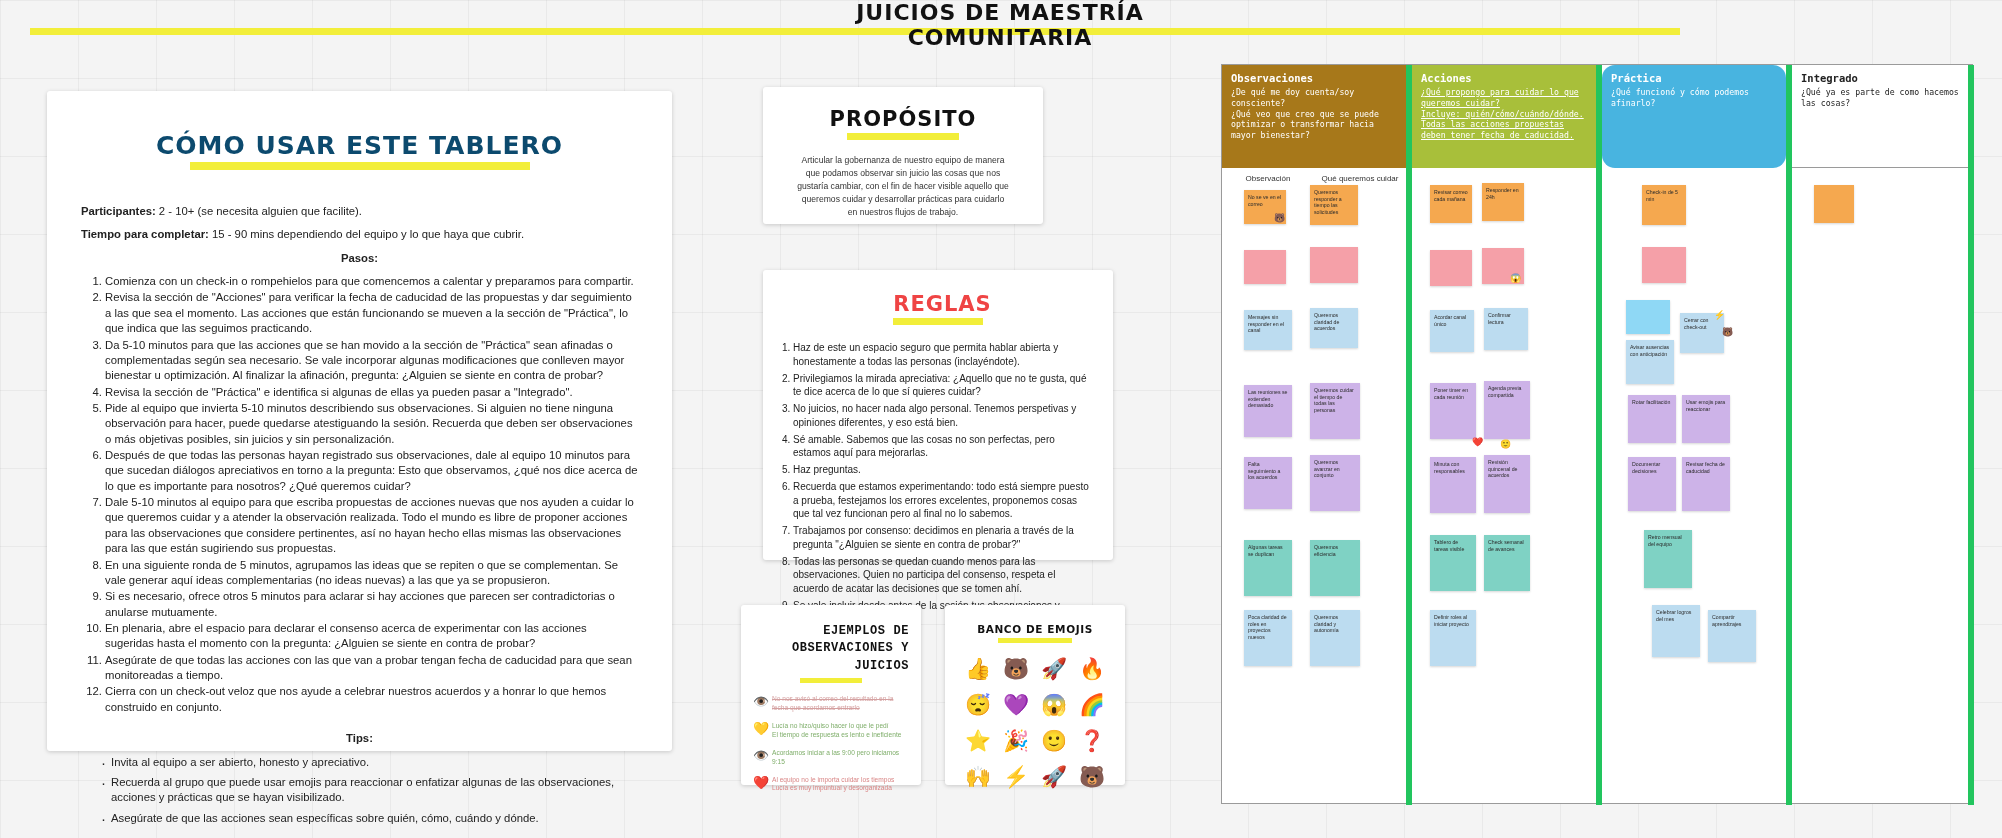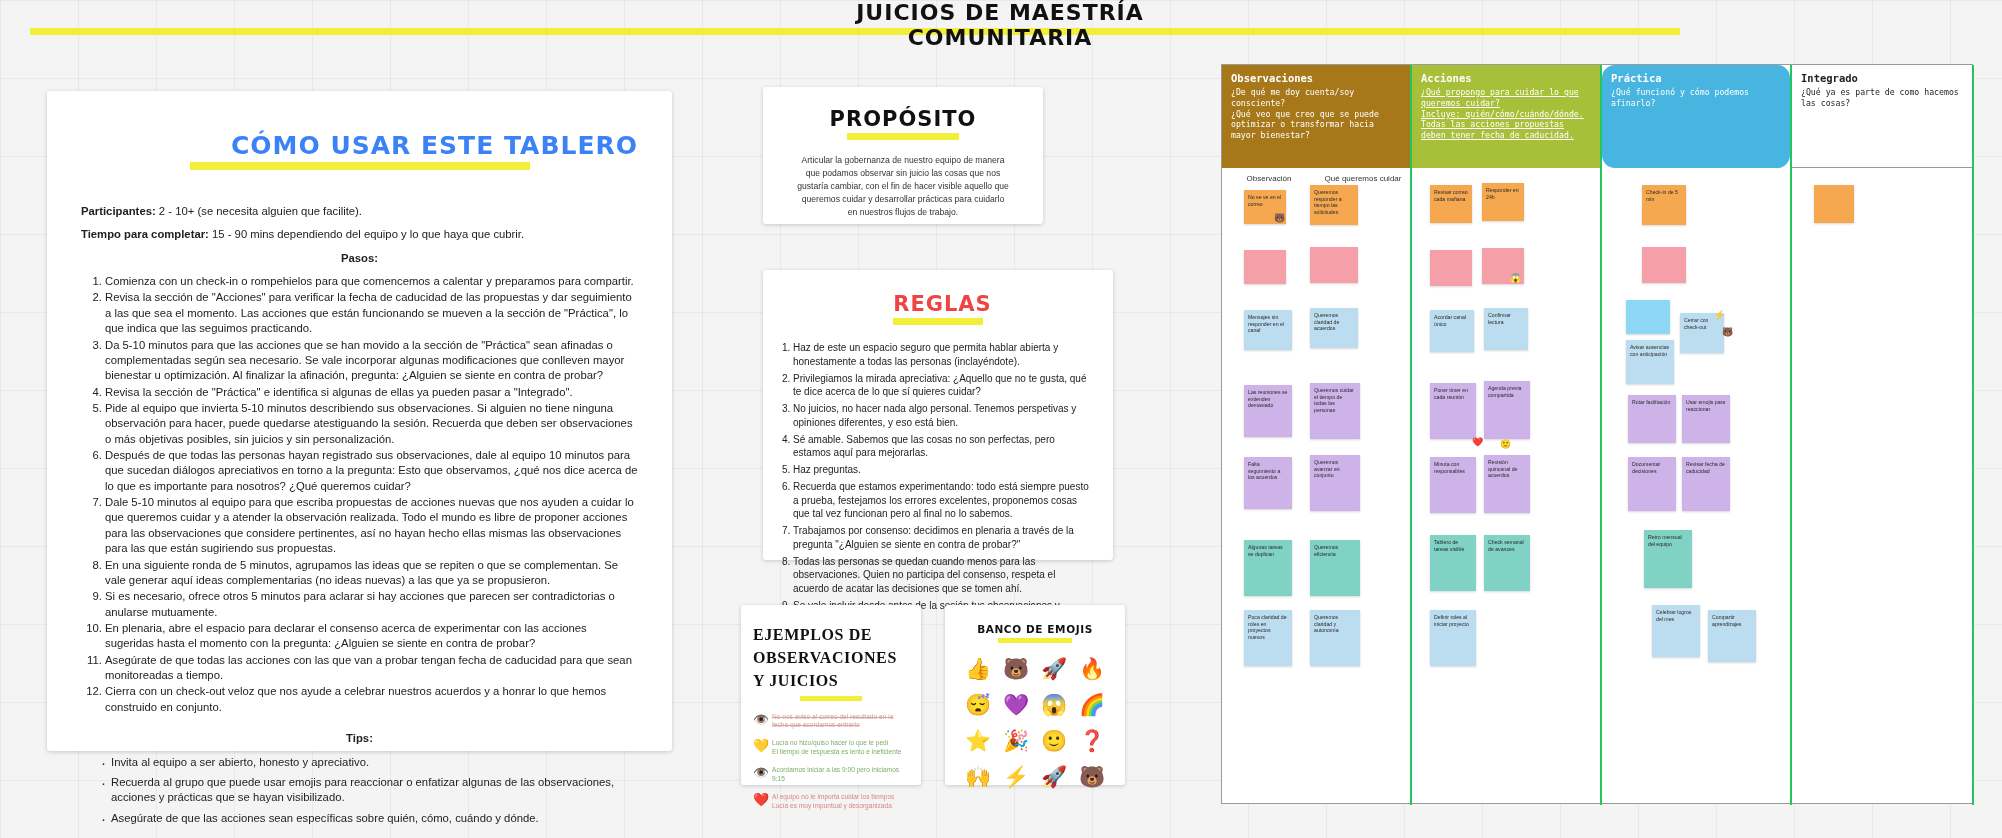--- a/index.html
+++ b/index.html
@@ -30,21 +30,21 @@
     position:absolute;background:#ffffff;border-radius:3px;
     box-shadow:0 1px 4px rgba(0,0,0,0.18);
   }
   h2.sec{
     font-family:"DejaVu Sans", sans-serif;
     font-weight:700;letter-spacing:1px;margin:0;
   }
   
   #howto{left:47px;top:91px;width:625px;height:660px;padding:0;}
   #howto .inner{padding:40px 34px 30px 34px;}
-  #howto h2{font-size:25px;text-align:right;color:#3b82f6;}
+  #howto h2{font-size:25px;text-align:center;color:#0c4a6e;}
   #howto .ul{width:340px;height:8px;background:#f2ee3a;margin:2px auto 34px auto;}
   #howto p,#howto li{font-size:11.3px;line-height:1.36;color:#222;}
   #howto .lbl{font-weight:700;text-align:center;}
   #howto ol{margin:6px 0 0 0;padding-left:24px;}
   #howto ol li{margin-bottom:1px;}
   #howto ul.tips{margin:6px 0 0 0;padding-left:20px;list-style:none;}
   #howto ul.tips li{margin-bottom:5px;position:relative;padding-left:10px;}
   #howto ul.tips li:before{content:"·";position:absolute;left:0;top:-2px;font-size:15px;}
   .meta-line{margin:0 0 8px 0;}
   
@@ -53,40 +53,40 @@
   #proposito .ul{width:112px;height:7px;background:#f2ee3a;margin:2px auto 14px auto;}
   #proposito p{font-size:8.6px;line-height:1.5;text-align:center;color:#333;margin:0 34px;}
   
   #reglas{left:763px;top:270px;width:350px;height:290px;}
   #reglas h2{font-size:21px;text-align:center;margin-top:22px;color:#ef4444;padding-left:9px;}
   #reglas .ul{width:90px;height:7px;background:#f2ee3a;margin:2px auto 16px auto;}
   #reglas ol{margin:0;padding-left:30px;padding-right:22px;}
   #reglas li{font-size:10px;line-height:1.35;color:#222;margin-bottom:3.5px;}
   
   #ejemplos{left:741px;top:605px;width:180px;height:180px;}
-  #ejemplos h3{font-family:Liberation Serif, serif;font-size:16px;text-align:left;
+  #ejemplos h3{font-family:Liberation Mono, monospace;font-size:12px;text-align:right;
      letter-spacing:.6px;margin:18px 12px 0 12px;color:#111;line-height:1.45;}
   #ejemplos .ul{width:62px;height:5px;background:#f2ee3a;margin:3px auto 12px auto;}
   .ex-row{display:flex;align-items:flex-start;margin:0 12px 9px 12px;}
   .ex-ico{font-size:13px;width:19px;flex:0 0 19px;line-height:1.1;}
   .ex-txt{font-size:6.6px;line-height:1.35;}
   .ex-strike{text-decoration:line-through;color:#d4a0a0;}
   .ex-green{color:#7fae6a;}
   .ex-red{color:#d98686;}
   
   #emojis{left:945px;top:605px;width:180px;height:180px;}
   #emojis h3{font-family:"DejaVu Sans",sans-serif;font-size:10.5px;text-align:center;
      letter-spacing:.6px;margin:18px 0 0 0;color:#111;}
   #emojis .ul{width:74px;height:5px;background:#f2ee3a;margin:3px auto 14px auto;}
   .emoji-grid{display:grid;grid-template-columns:repeat(4,1fr);row-gap:12px;margin:0 14px;}
   .emoji-grid span{font-size:21px;text-align:center;}
   
   #board{position:absolute;left:1221px;top:64px;width:752px;height:740px;
      background:#ffffff;border:1px solid #9a9a9a;box-sizing:border-box;}
-  .col{position:absolute;top:0;height:740px;box-sizing:border-box;border-right:2px solid #22c55e;}
+  .col{position:absolute;top:0;height:740px;box-sizing:border-box;border-right:6px solid #22c55e;}
   .col-head{height:103px;box-sizing:border-box;padding:7px 9px 0 9px;
      font-family:"DejaVu Sans Mono", monospace;color:#fff;overflow:hidden;}
   .col-head .ct{font-size:10.5px;font-weight:700;margin-bottom:3px;}
   .col-head .cd{font-size:8.2px;line-height:1.32;}
   .subhead{font-size:8px;color:#333;text-align:center;}
   .note{position:absolute;box-sizing:border-box;font-size:5.2px;line-height:1.28;
      padding:4px 4px;overflow:hidden;color:#2b2b2b;
      box-shadow:0 1px 2px rgba(0,0,0,0.16);}
   .emo{position:absolute;font-size:9px;}
 </style>

